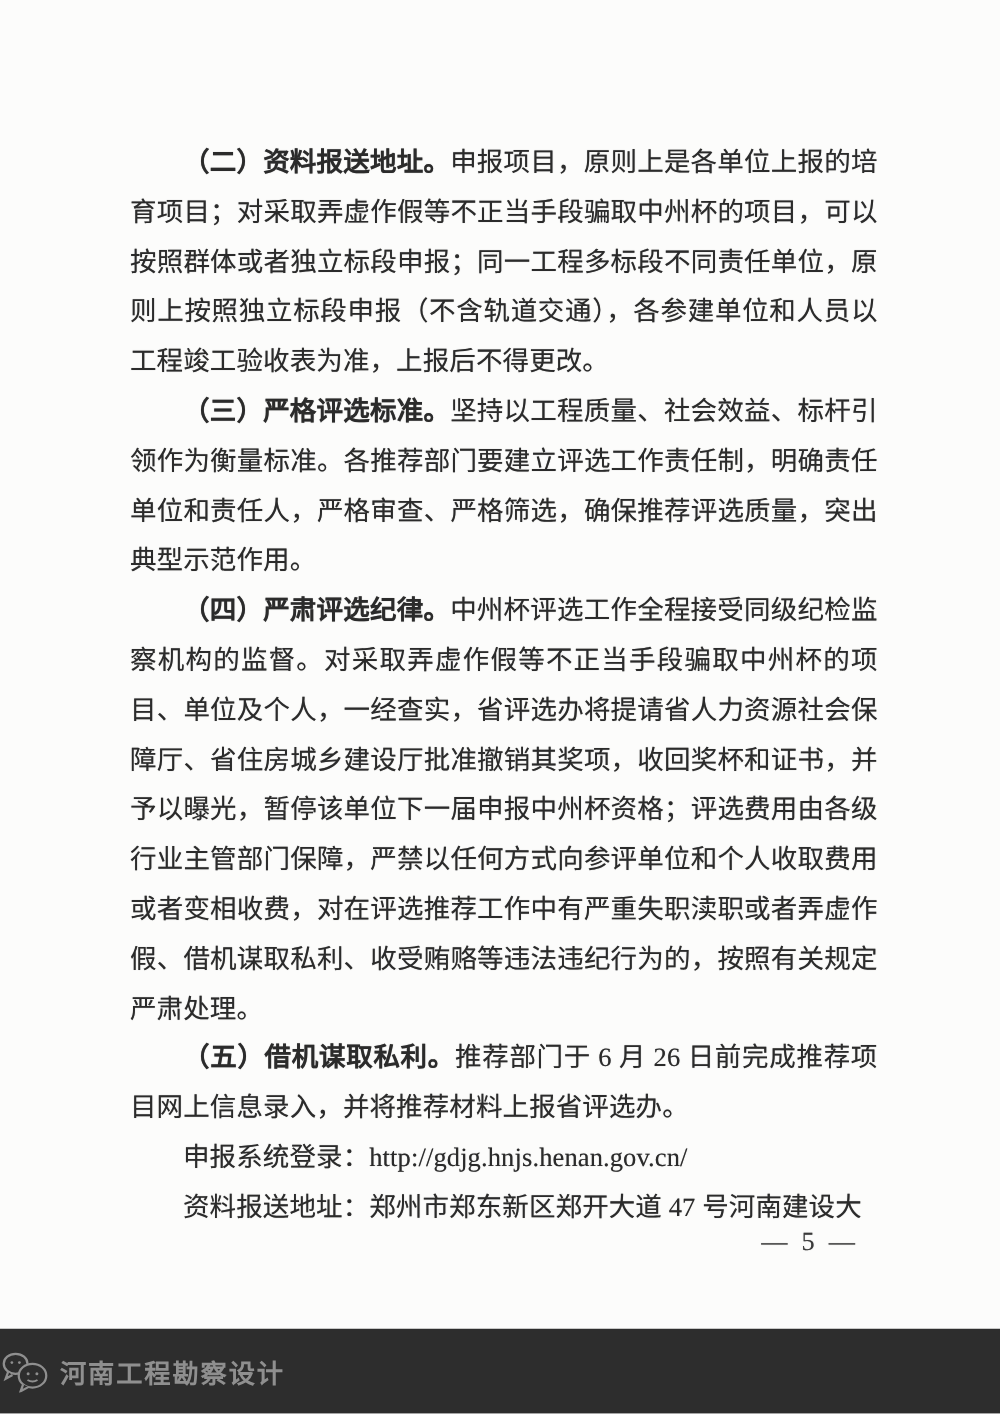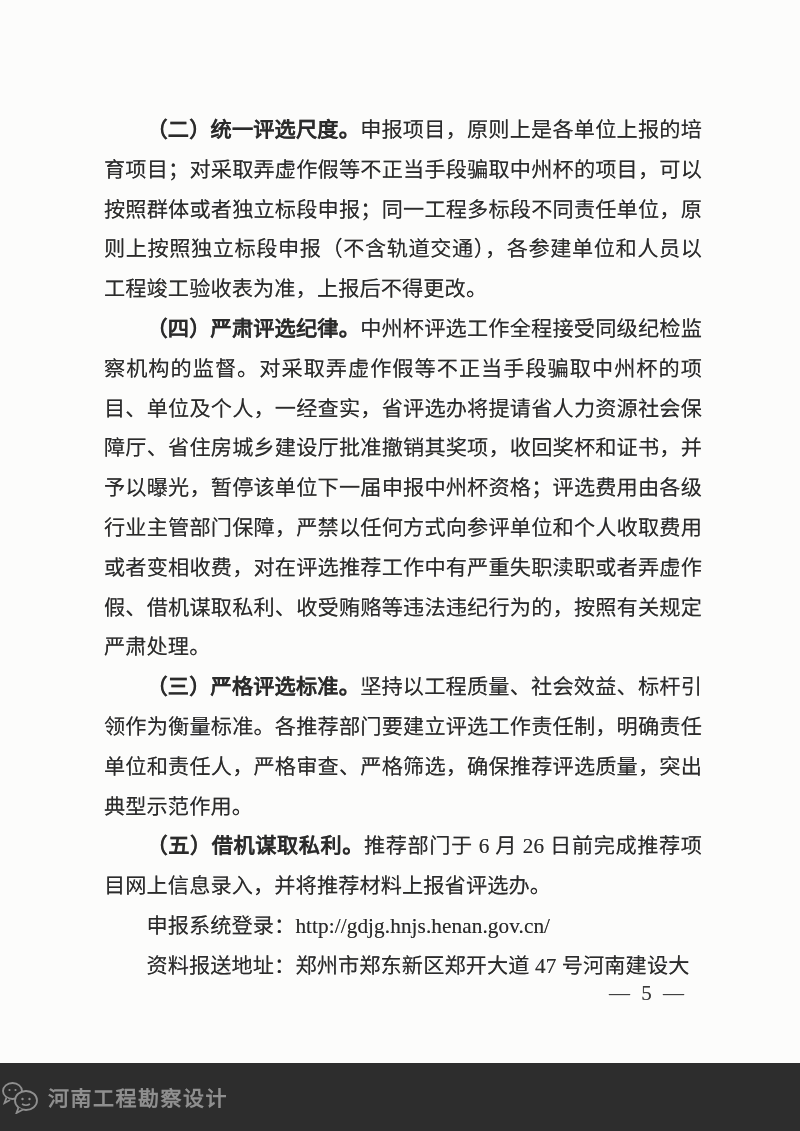--- a/index.html
+++ b/index.html
@@ -66,23 +66,23 @@
     font-weight: 700;
   }
   .wechat-icon { display: block; }
 </style>
 </head>
 <body>
 
 <div class="page">
 
   <div class="doc">
-    <p><span class="para-head">（二）统一评选尺度。</span><span>申报项目，原则上是各单位上报的培育项目；对采取弄虚作假等不正当手段骗取中州杯的项目，可以按照群体或者独立标段申报；同一工程多标段不同责任单位，原则上按照独立标段申报（不含轨道交通），各参建单位和人员以工程竣工验收表为准，上报后不得更改。</span></p>
+    <p><span class="para-head">（二）资料报送地址。</span><span>申报项目，原则上是各单位上报的培育项目；对采取弄虚作假等不正当手段骗取中州杯的项目，可以按照群体或者独立标段申报；同一工程多标段不同责任单位，原则上按照独立标段申报（不含轨道交通），各参建单位和人员以工程竣工验收表为准，上报后不得更改。</span></p>
+    <p><span class="para-head">（三）严格评选标准。</span><span>坚持以工程质量、社会效益、标杆引领作为衡量标准。各推荐部门要建立评选工作责任制，明确责任单位和责任人，严格审查、严格筛选，确保推荐评选质量，突出典型示范作用。</span></p>
     <p><span class="para-head">（四）严肃评选纪律。</span><span>中州杯评选工作全程接受同级纪检监察机构的监督。对采取弄虚作假等不正当手段骗取中州杯的项目、单位及个人，一经查实，省评选办将提请省人力资源社会保障厅、省住房城乡建设厅批准撤销其奖项，收回奖杯和证书，并予以曝光，暂停该单位下一届申报中州杯资格；评选费用由各级行业主管部门保障，严禁以任何方式向参评单位和个人收取费用或者变相收费，对在评选推荐工作中有严重失职渎职或者弄虚作假、借机谋取私利、收受贿赂等违法违纪行为的，按照有关规定严肃处理。</span></p>
-    <p><span class="para-head">（三）严格评选标准。</span><span>坚持以工程质量、社会效益、标杆引领作为衡量标准。各推荐部门要建立评选工作责任制，明确责任单位和责任人，严格审查、严格筛选，确保推荐评选质量，突出典型示范作用。</span></p>
     <p><span class="para-head">（五）借机谋取私利。</span><span>推荐部门于 6 月 26 日前完成推荐项目网上信息录入，并将推荐材料上报省评选办。</span></p>
     <p>申报系统登录：http://gdjg.hnjs.henan.gov.cn/</p>
     <p>资料报送地址：郑州市郑东新区郑开大道 47 号河南建设大</p>
   </div>
 
   <div class="page-num">— 5 —</div>
 
   <div class="footer-bar">
     <span>
       <svg class="wechat-icon" width="40" height="34" viewBox="0 0 40 34" fill="none" xmlns="http://www.w3.org/2000/svg">

